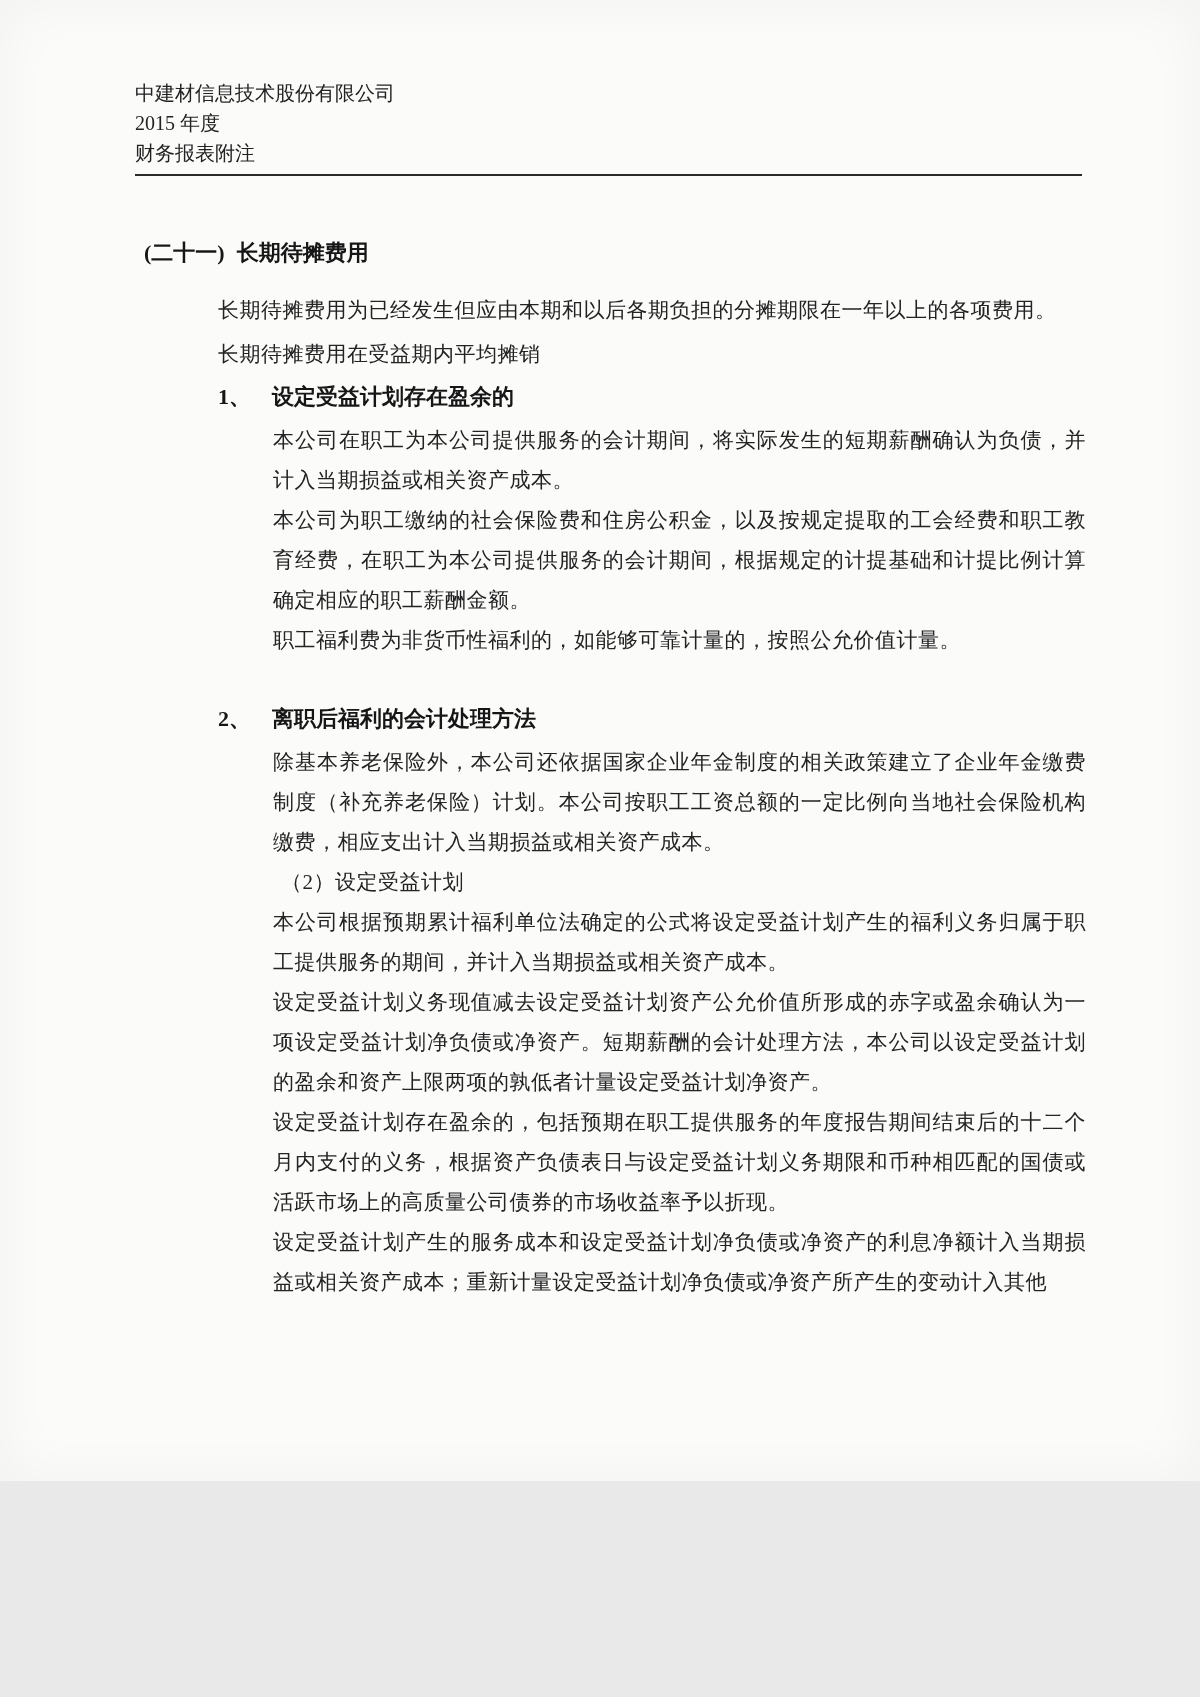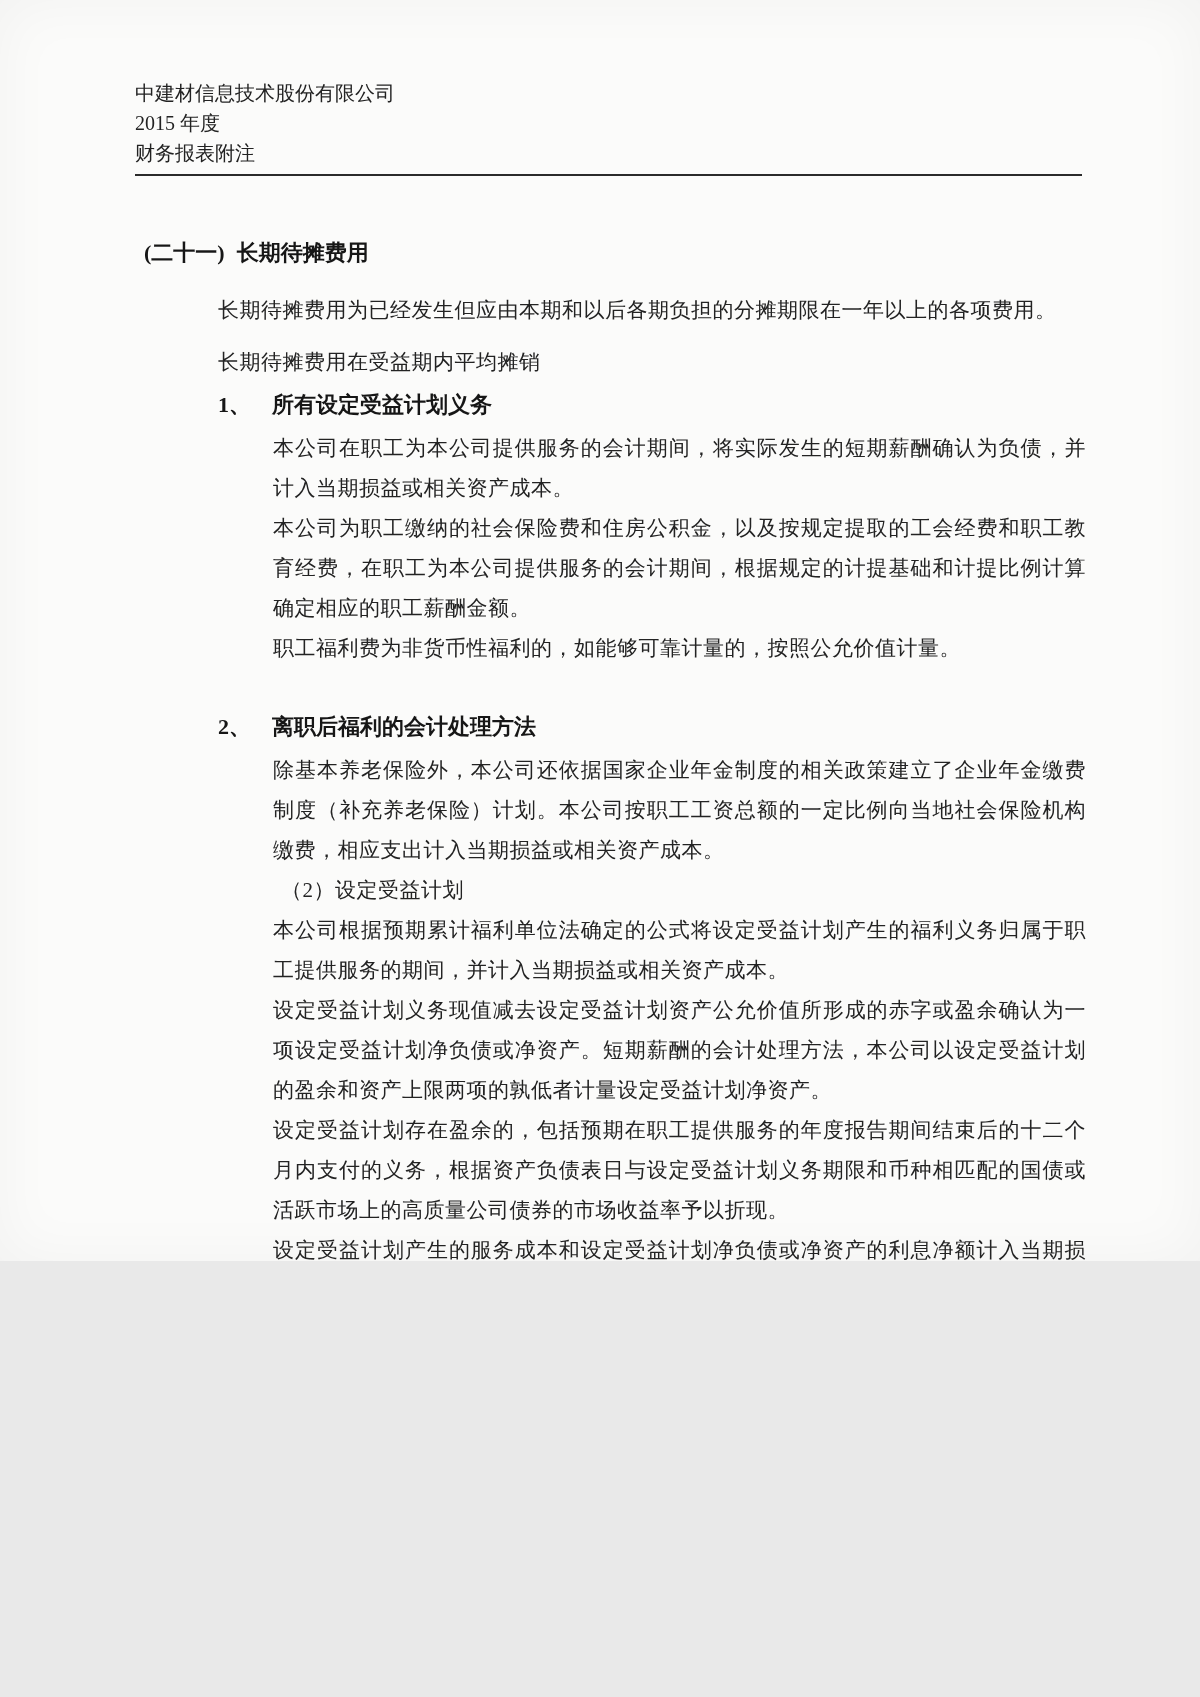--- a/index.html
+++ b/index.html
@@ -3,21 +3,21 @@
 <meta charset="utf-8">
 <style>
   html,body{margin:0;padding:0;}
   body{
     background:#e9e9e9;
     font-family:"Liberation Serif","DejaVu Serif",serif;
   }
   .page{
     position:relative;
     width:1200px;
-    height:1261px;
+    height:1481px;
     margin:0 auto;
     background:#fbfbfa;
     color:#1f1f1f;
     box-shadow:inset 0 0 60px rgba(0,0,0,0.04);
     overflow:hidden;
   }
   
   .doc-header{
     padding:78px 118px 0 135px;
     font-size:20px;
@@ -43,21 +43,21 @@
   .sec-heading.sec2{margin-top:32px;}
   
   .p21{
     margin:22px 118px 0 218px;
     font-size:21px;
     line-height:40px;
     letter-spacing:0.5px;
     text-align:justify;
     color:#232323;
   }
-  .p21 + .p21{margin-top:12px;font-family:Liberation Serif, serif;}
+  .p21 + .p21{margin-top:4px;font-family:Liberation Serif, serif;}
   
   .sub-heading{
     display:flex;
     align-items:baseline;
     margin:8px 118px 0 218px;
     font-size:22px;
     font-weight:bold;
     line-height:30px;
     color:#161616;
   }
@@ -110,21 +110,21 @@
     </div>
     <p class="p21">长期待摊费用为已经发生但应由本期和以后各期负担的分摊期限在一年以上的各项费用。</p>
     <p class="p21">长期待摊费用在受益期内平均摊销</p>
   </div>
 
   <div>
 
     <div>
       <div class="sub-heading">
         <span class="sub-num">1、</span>
-        <span class="sub-title">所有设定受益计划义务</span>
+        <span class="sub-title">设定受益计划存在盈余的</span>
       </div>
       <div class="sub-body">
         <p>本公司在职工为本公司提供服务的会计期间，将实际发生的短期薪酬确认为负债，并计入当期损益或相关资产成本。</p>
         <p>本公司为职工缴纳的社会保险费和住房公积金，以及按规定提取的工会经费和职工教育经费，在职工为本公司提供服务的会计期间，根据规定的计提基础和计提比例计算确定相应的职工薪酬金额。</p>
         <p>职工福利费为非货币性福利的，如能够可靠计量的，按照公允价值计量。</p>
       </div>
     </div>
 
     <div>
       <div class="sub-heading sub2">

